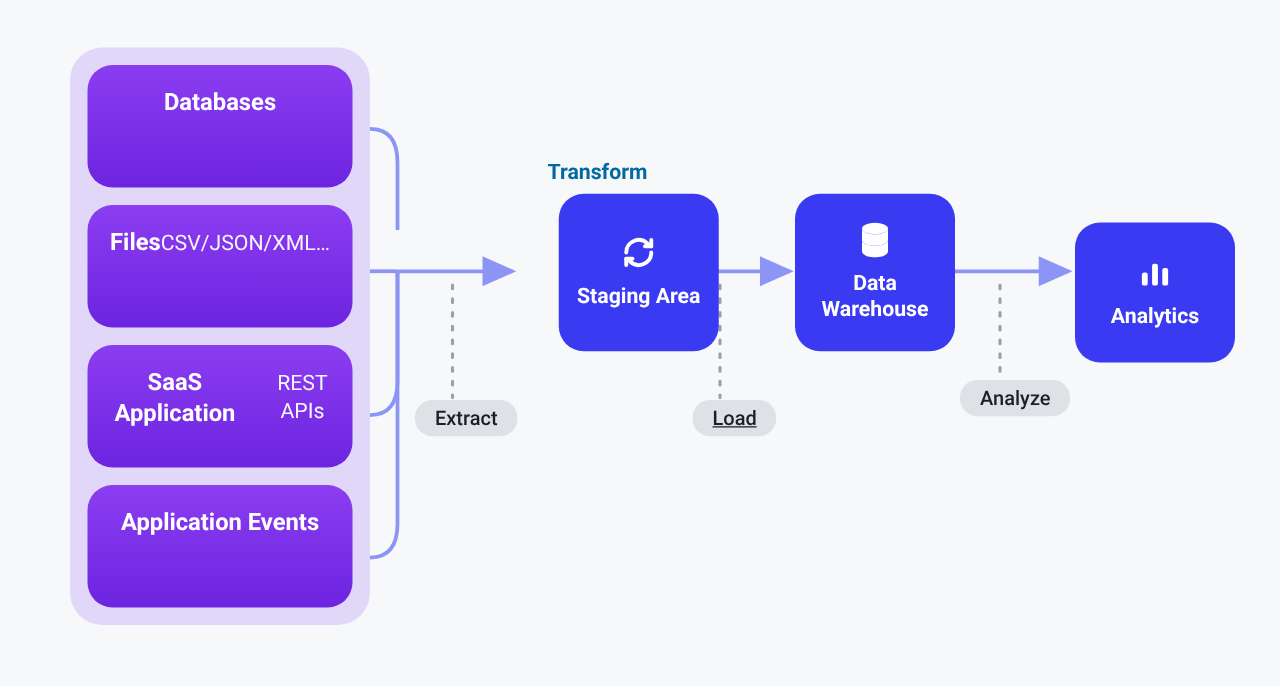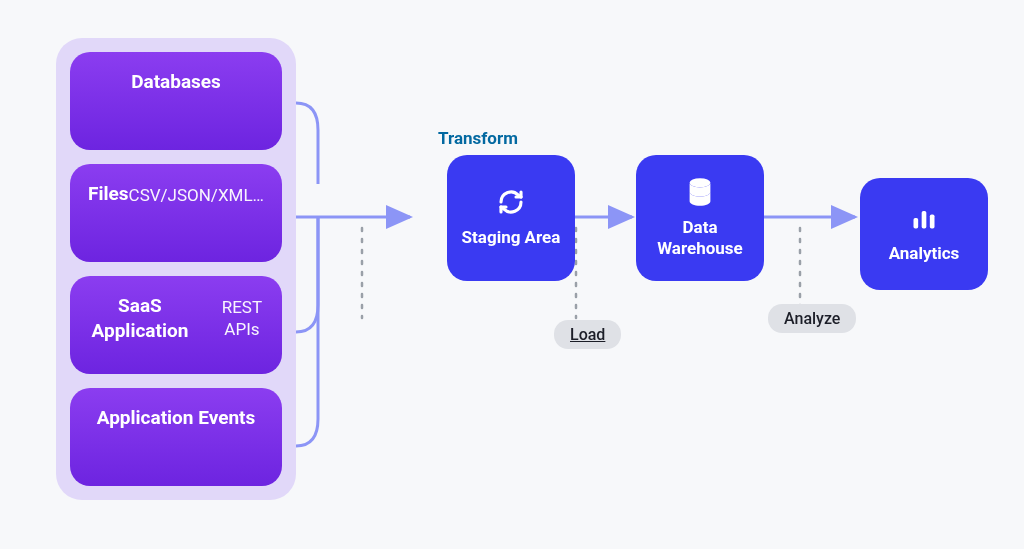--- a/index.html
+++ b/index.html
@@ -184,16 +184,17 @@
     <div class="stage-icon">
       <svg width="28" height="28" viewBox="0 0 24 24" fill="#fff">
         <rect x="3" y="12" width="4" height="9" rx="1.5"></rect>
         <rect x="10" y="6" width="4" height="15" rx="1.5"></rect>
         <rect x="17" y="9" width="4" height="12" rx="1.5"></rect>
       </svg>
     </div>
     <div class="stage-label">Analytics</div>
   </div>
 
+  <div class="pill" style="left:332px; top:320px;">Extract</div>
   <div class="pill" style="left:554px; top:320px;text-decoration:underline;">Load</div>
   <div class="pill" style="left:768px; top:304px;">Analyze</div>
 
 </div>
 
 </body></html>

